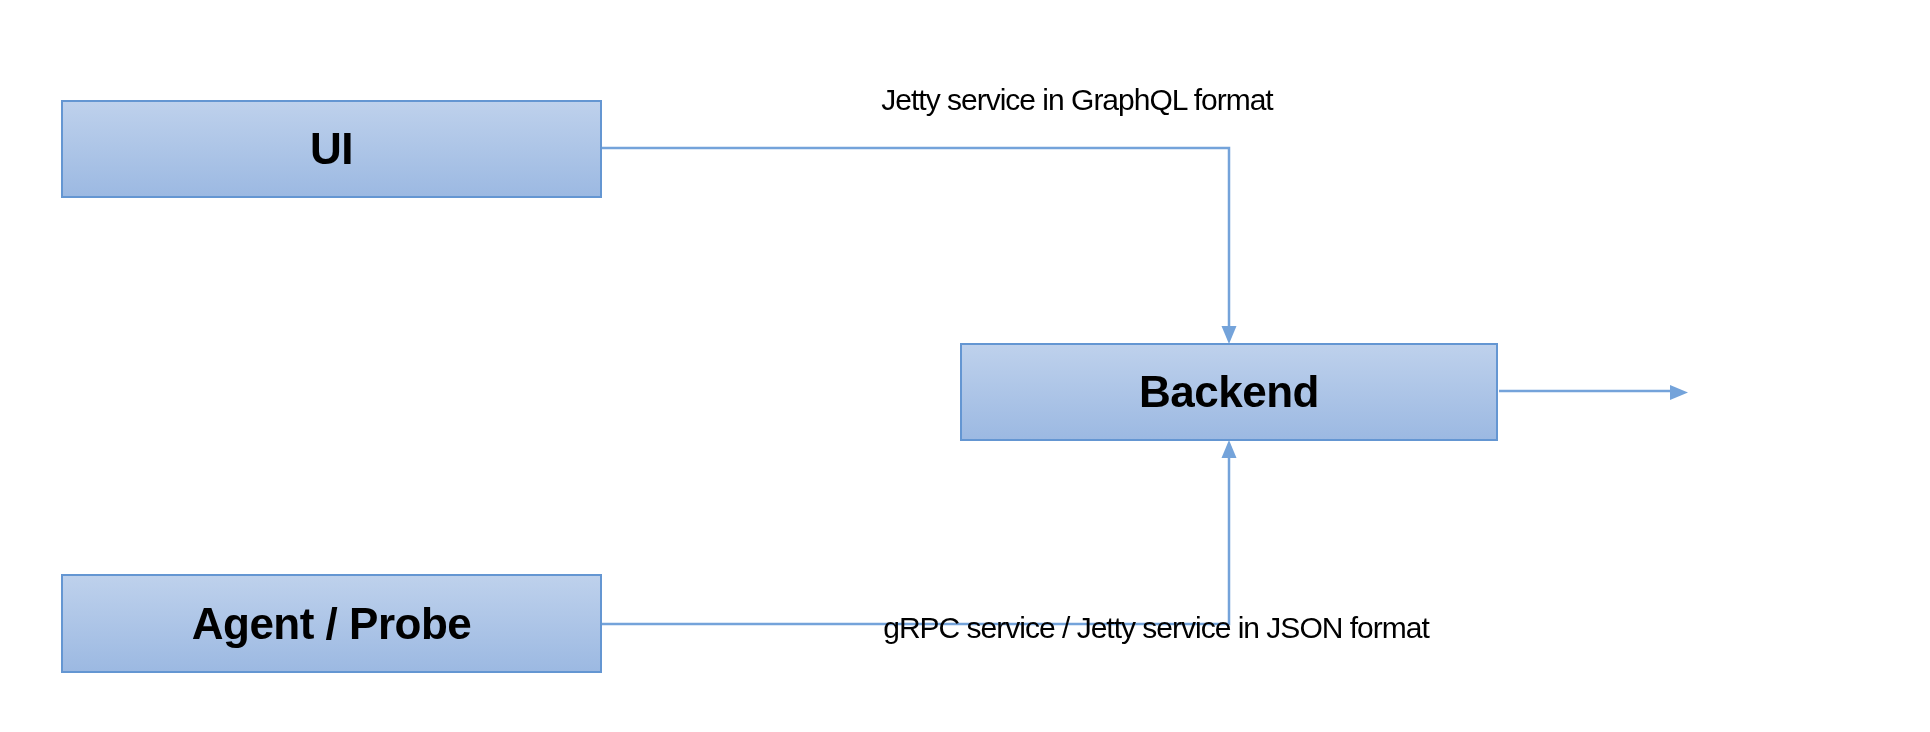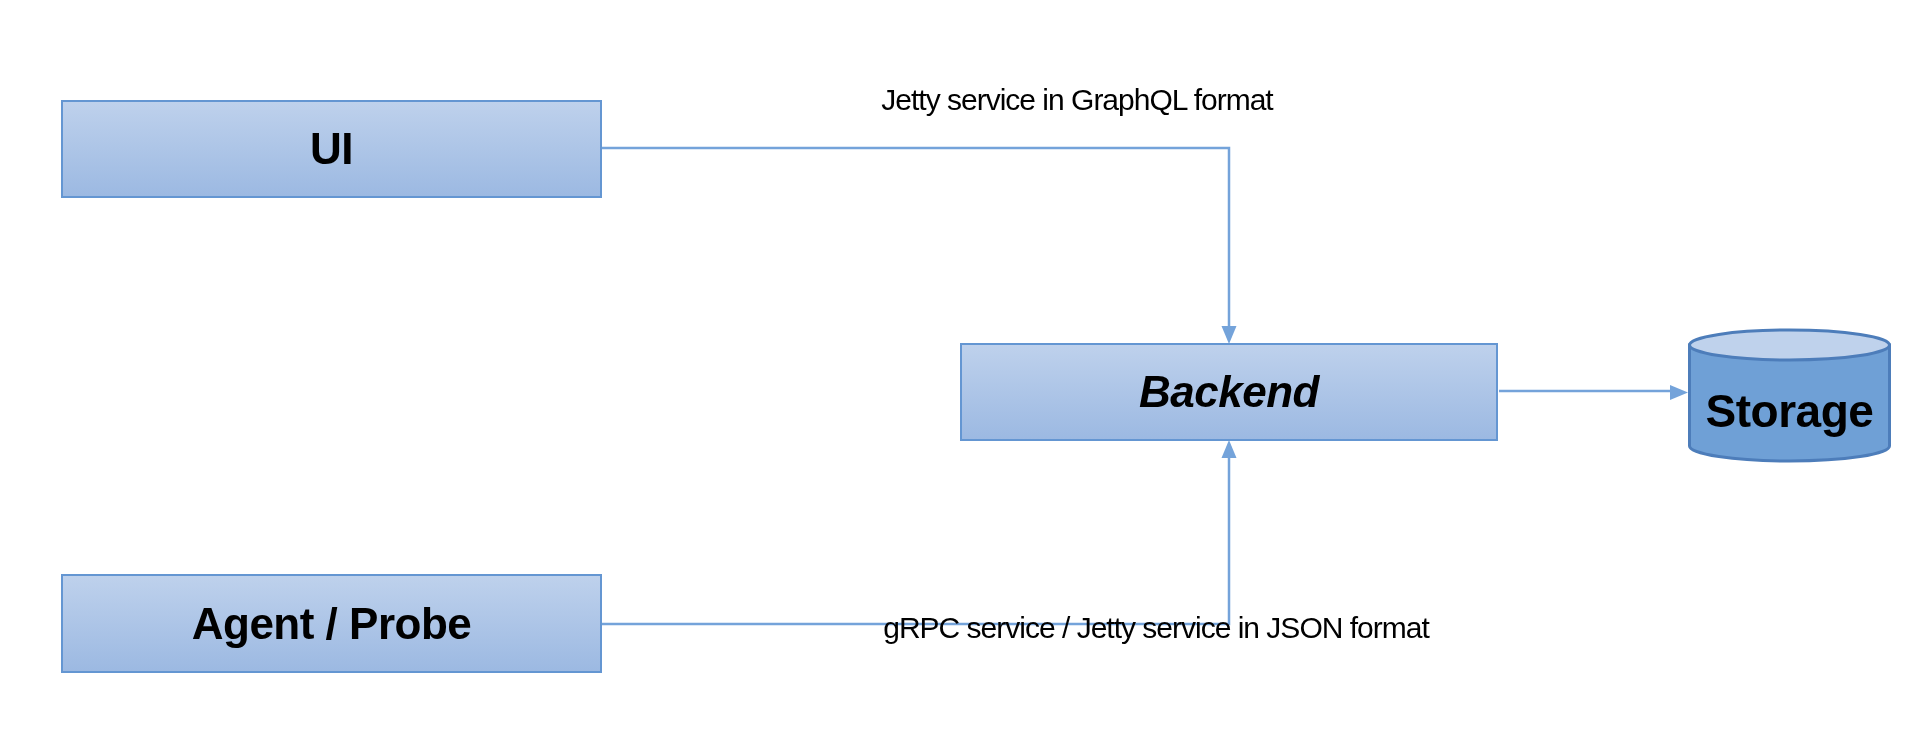--- a/index.html
+++ b/index.html
@@ -43,21 +43,21 @@
   }
   .node-label{
     color:var(--label-text);
     font-weight:700;
     font-size:44px;
     letter-spacing:-0.5px;
     white-space:nowrap;
   }
   .node-ui{left:61px;top:100px;width:541px;height:98px;}
   .node-agent{left:61px;top:574px;width:541px;height:99px;}
-  .node-backend{left:960px;top:343px;width:538px;height:98px;font-style:italic;}
+  .node-backend{left:960px;top:343px;width:538px;height:98px;}
   .cyl{
     position:absolute;left:1687px;top:327px;width:205px;height:137px;
   }
   .cyl-svg{position:absolute;left:0;top:0;width:205px;height:137px;}
   .cyl-body{fill:var(--cylinder-body);stroke:var(--cylinder-border);stroke-width:3;}
   .cyl-top{fill:var(--cylinder-top);stroke:var(--cylinder-border);stroke-width:3;}
   .storage-label{
     position:absolute;left:50%;top:84px;
     transform:translate(-50%,-50%);
     font-size:46px;
@@ -96,24 +96,17 @@
   </div>
 
   <div class="node node-ui">
     <span class="node-label">UI</span>
   </div>
 
   <div class="node node-backend">
     <span class="node-label">Backend</span>
   </div>
 
-  <div class="cyl">
-    <svg class="cyl-svg" viewBox="0 0 205 137" aria-hidden="true">
-      <path class="cyl-body" d="M2.5,18 V119 a100,15 0 0 0 200,0 V18 Z"></path>
-      <ellipse class="cyl-top" cx="102.5" cy="18" rx="100" ry="15"></ellipse>
-    </svg>
-    <span class="node-label storage-label">Storage</span>
-  </div>
 
   <div class="edge-label edge-label-top">Jetty service in GraphQL format</div>
   <div class="edge-label edge-label-bottom">gRPC service / Jetty service in JSON format</div>
 
 </div>
 
 </body></html>

